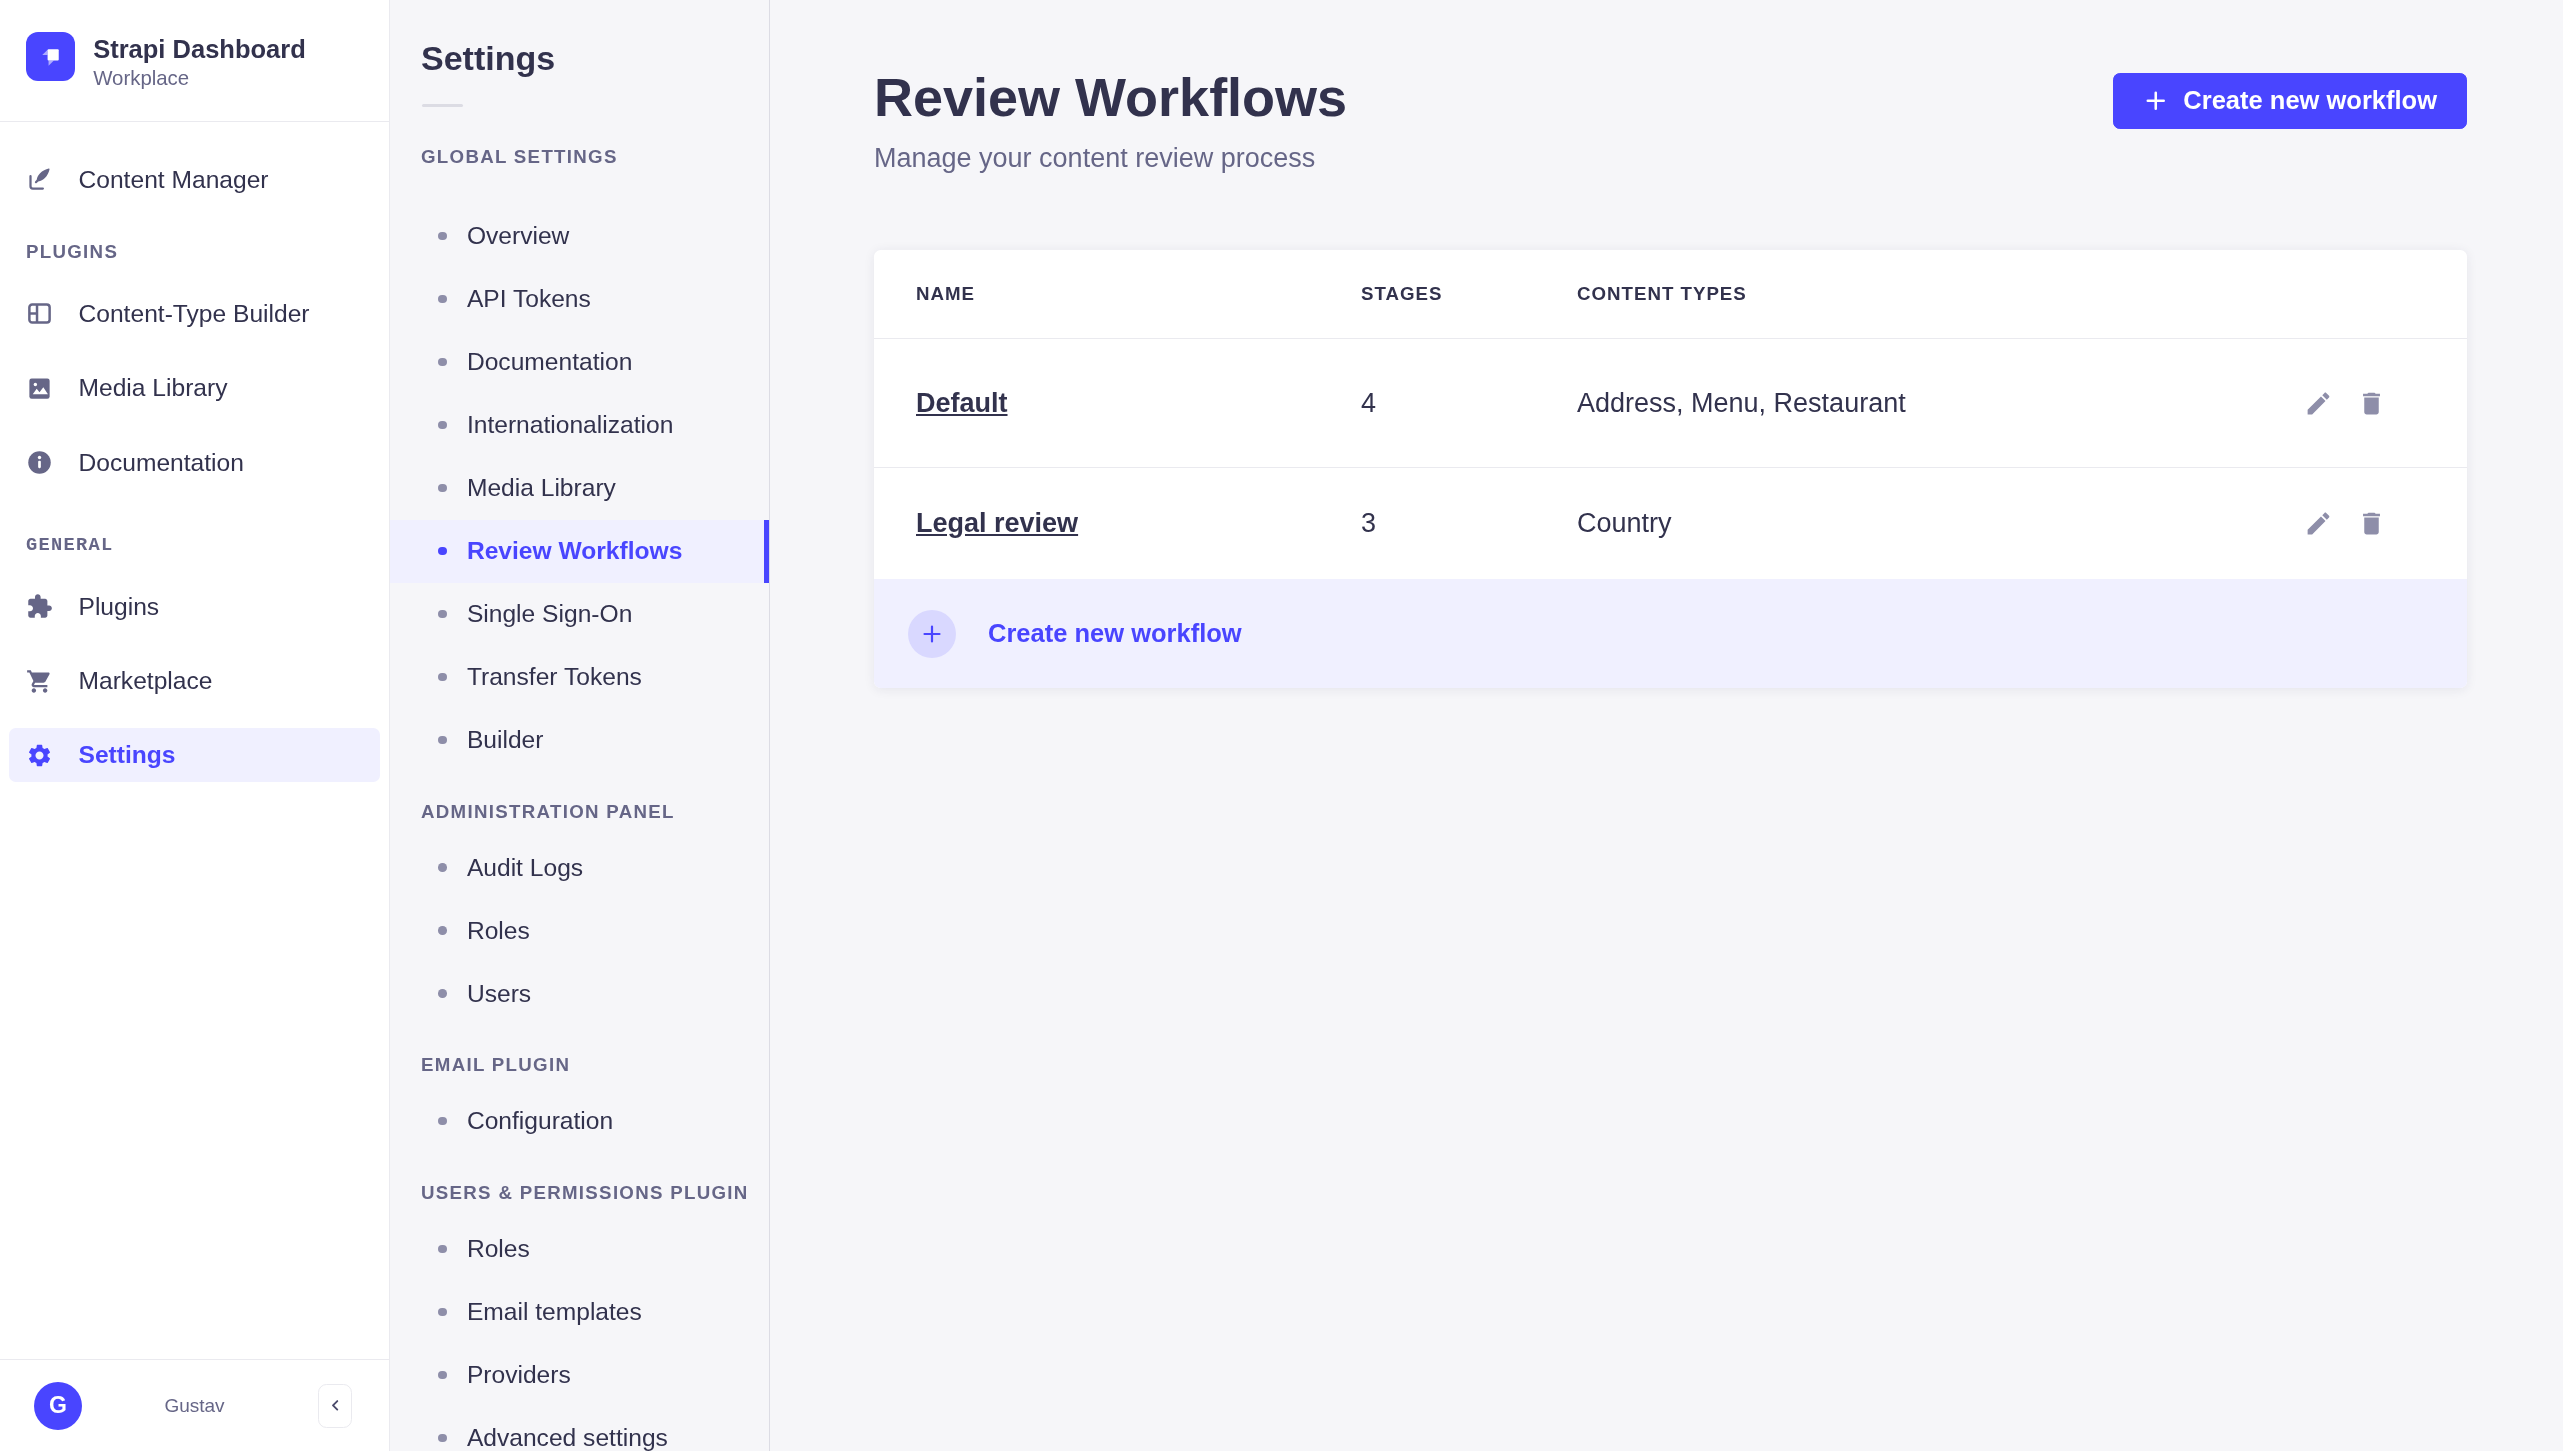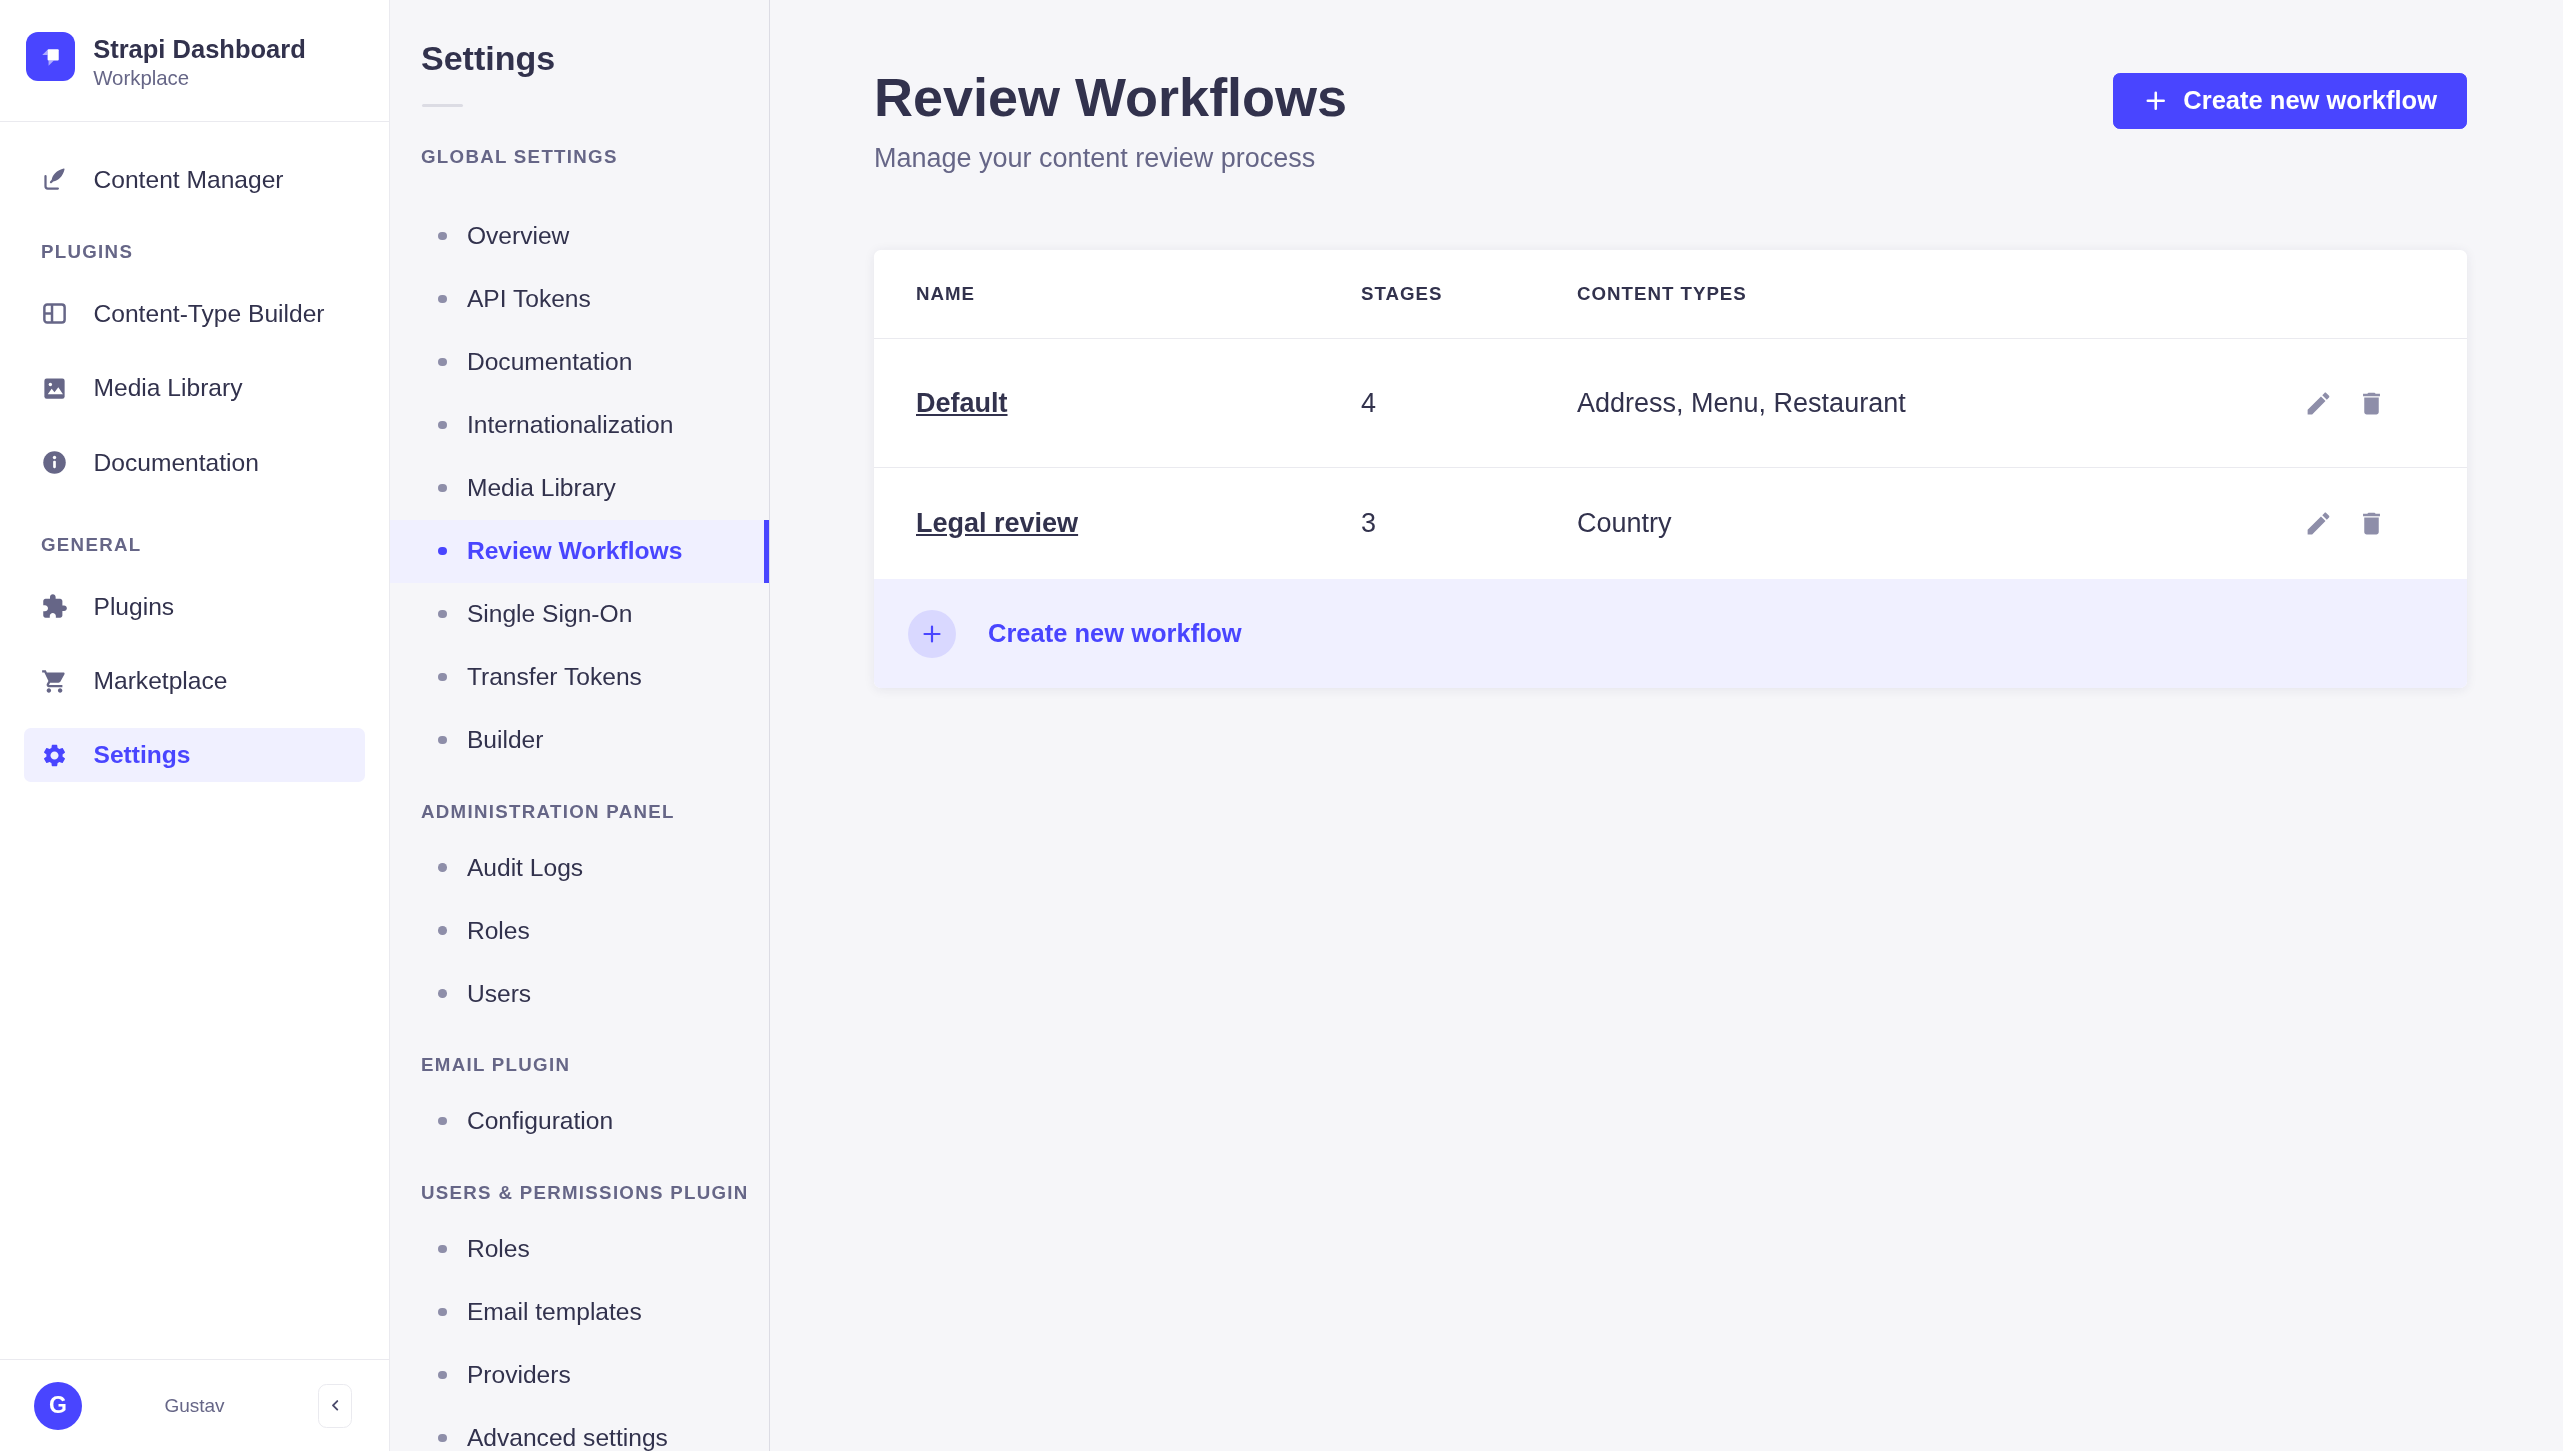--- a/index.html
+++ b/index.html
@@ -26,35 +26,35 @@
   }
   .logo-box {
     width: 49px; height: 49px; border-radius: 12px;
     background: #4945ff; flex: none;
     display: flex; align-items: center; justify-content: center;
   }
   .brand-text { padding-top: 1.7px; }
   .brand-title { font-size: 25.5px; font-weight: 700; color: #32324d; line-height: 31px; }
   .brand-sub { font-size: 20.4px; color: #666687; line-height: 25.5px; margin-top: 1.7px; }
 
-  .side-nav { padding: 31px 24px 0; flex: 1; overflow: hidden; }
+  .side-nav { padding: 31px 9px 0; flex: 1; overflow: hidden; }
   .nav-item {
     height: 54px; display: flex; align-items: center; gap: 25.5px;
     padding-left: 17px; border-radius: 6.8px;
     font-size: 24.6px; color: #32324d; cursor: pointer;
     margin-bottom: 20.4px;
   }
   .nav-item .icn { width: 27px; height: 27px; color: #666687; flex: none; }
   .nav-item.active { background: #f0f0ff; color: #4945ff; font-weight: 600; }
   .nav-item.active .icn { color: #4945ff; }
   .section-label {
     font-size: 18.7px; font-weight: 700; letter-spacing: 1.3px;
     color: #666687; margin: 34px 0 24px 17px;
   }
-  .section-label.mt-lg { margin-top: 44px; }
+  .section-label.mt-lg { margin-top: 44px; font-family: Liberation Mono, monospace; }
 
   .sidebar-footer {
     margin-top: auto; height: 92px;
     border-top: 0.8px solid #eaeaef;
     display: flex; align-items: center;
     padding: 0 37px 0 34px; position: relative;
   }
   .avatar {
     width: 48px; height: 48px; border-radius: 50%;
     background: #4945ff; color: #ffffff;

